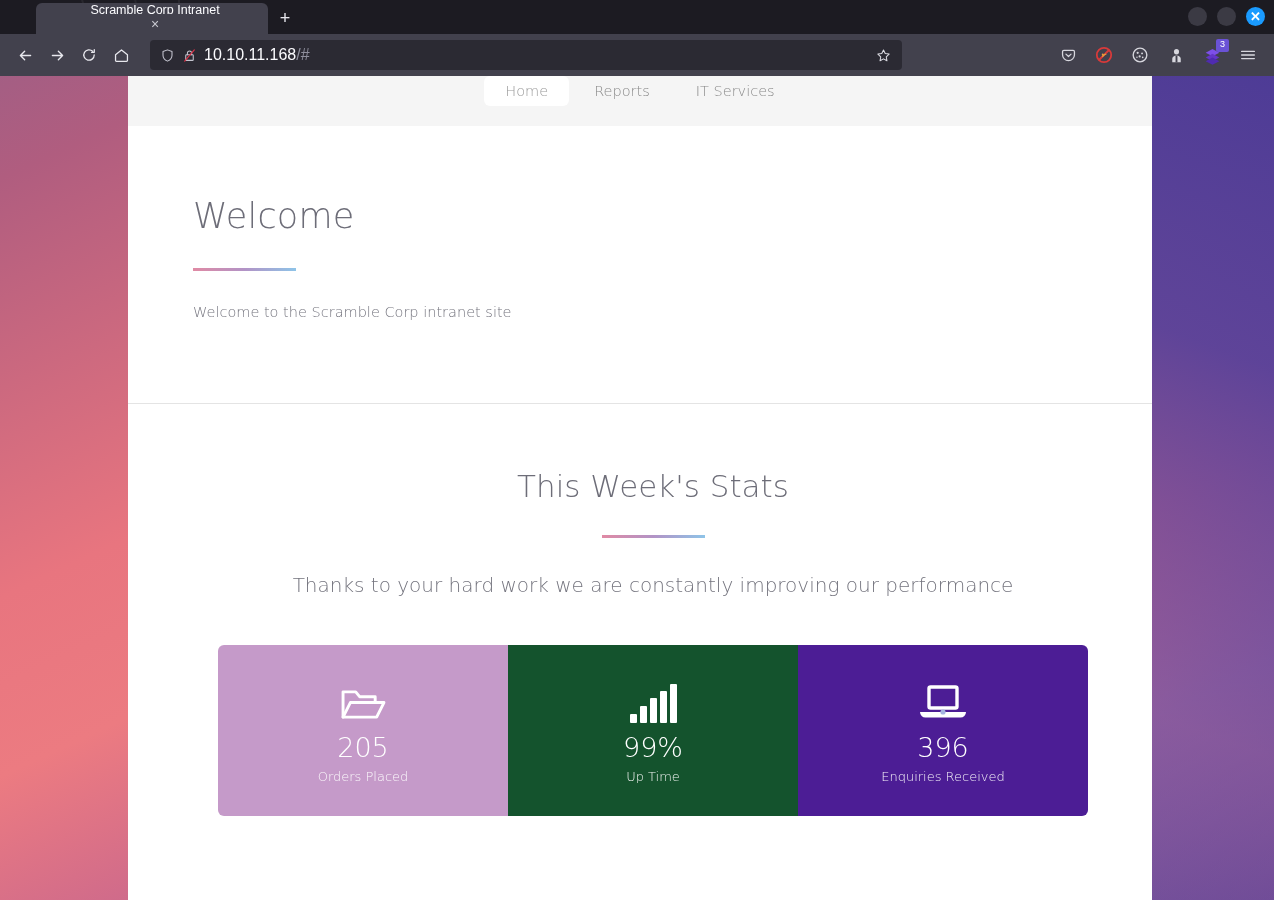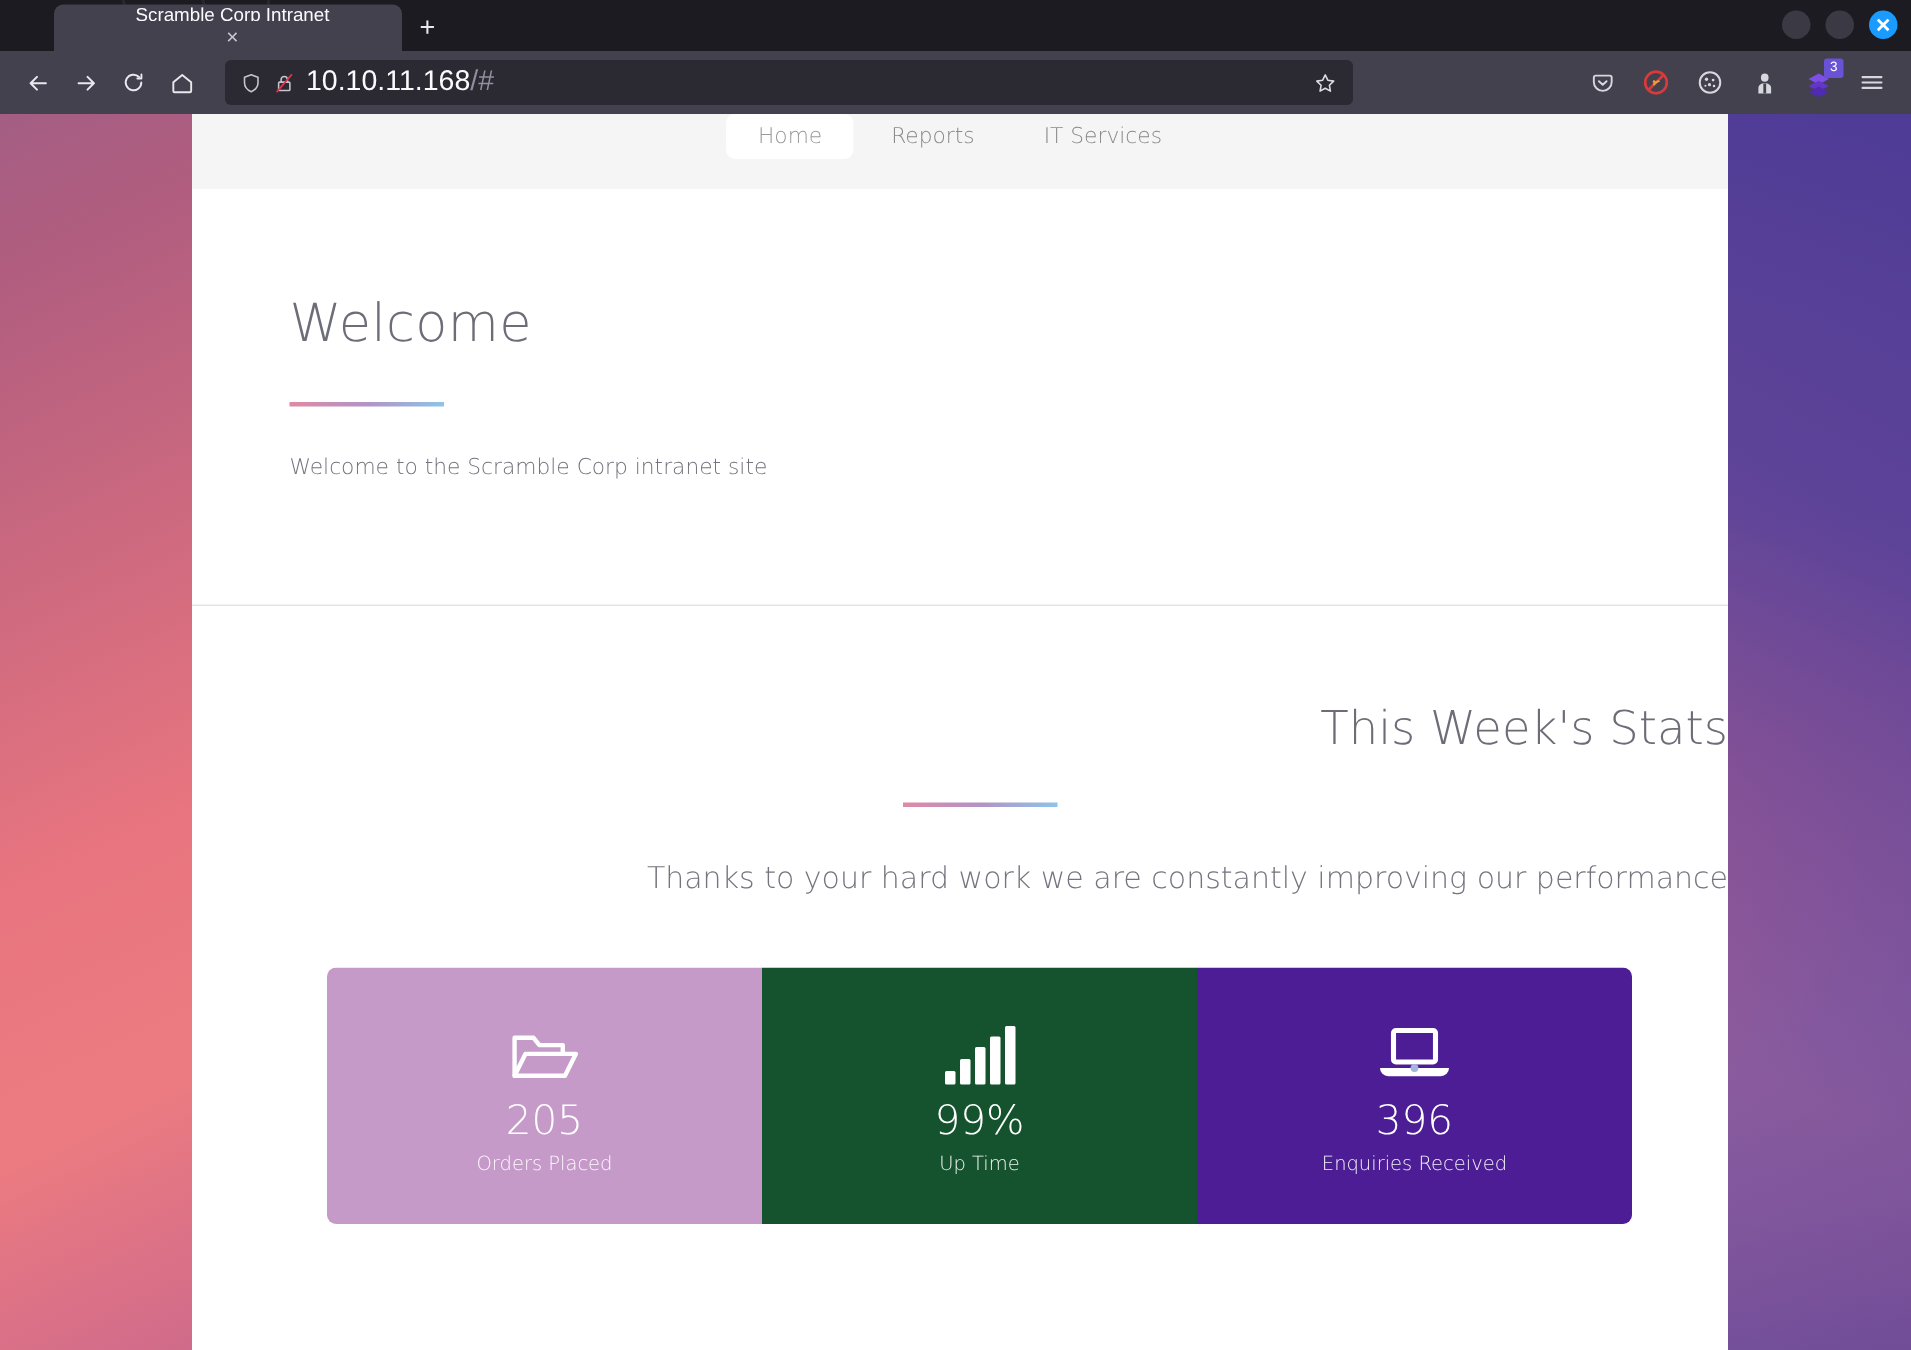--- a/index.html
+++ b/index.html
@@ -137,21 +137,21 @@
     background: #2b2a33;
     border-radius: 4px;
     display: flex;
     align-items: center;
     padding: 0 6px 0 10px;
     gap: 7px;
   }
   .url-text {
     flex: 1;
     color: #fbfbfe;
-    font-size: 19px;
+    font-size: 16px;
     white-space: nowrap;
     overflow: hidden;
   }
   .url-text .path { color: #8f8f9d; }
   .url-icon { display: flex; align-items: center; color: #c5c5d0; flex: none; }
   .star-btn {
     width: 26px; height: 26px;
     display: flex; align-items: center; justify-content: center;
     color: #dcdce3;
     flex: none;
@@ -243,21 +243,21 @@
     margin-top: 33px;
     font-family: "DejaVu Sans", sans-serif;
     font-weight: 300;
     font-size: 14.5px;
     color: #74747e;
   }
 
   
   .stats-section {
     padding-top: 64px;
-    text-align: right;
+    text-align: center;
     margin-left: 26px;
   }
   .stats-title {
     font-family: "DejaVu Sans", sans-serif;
     font-weight: 300;
     font-size: 31px;
     color: #6d6d78;
   }
   .rule-center {
     height: 3px;

